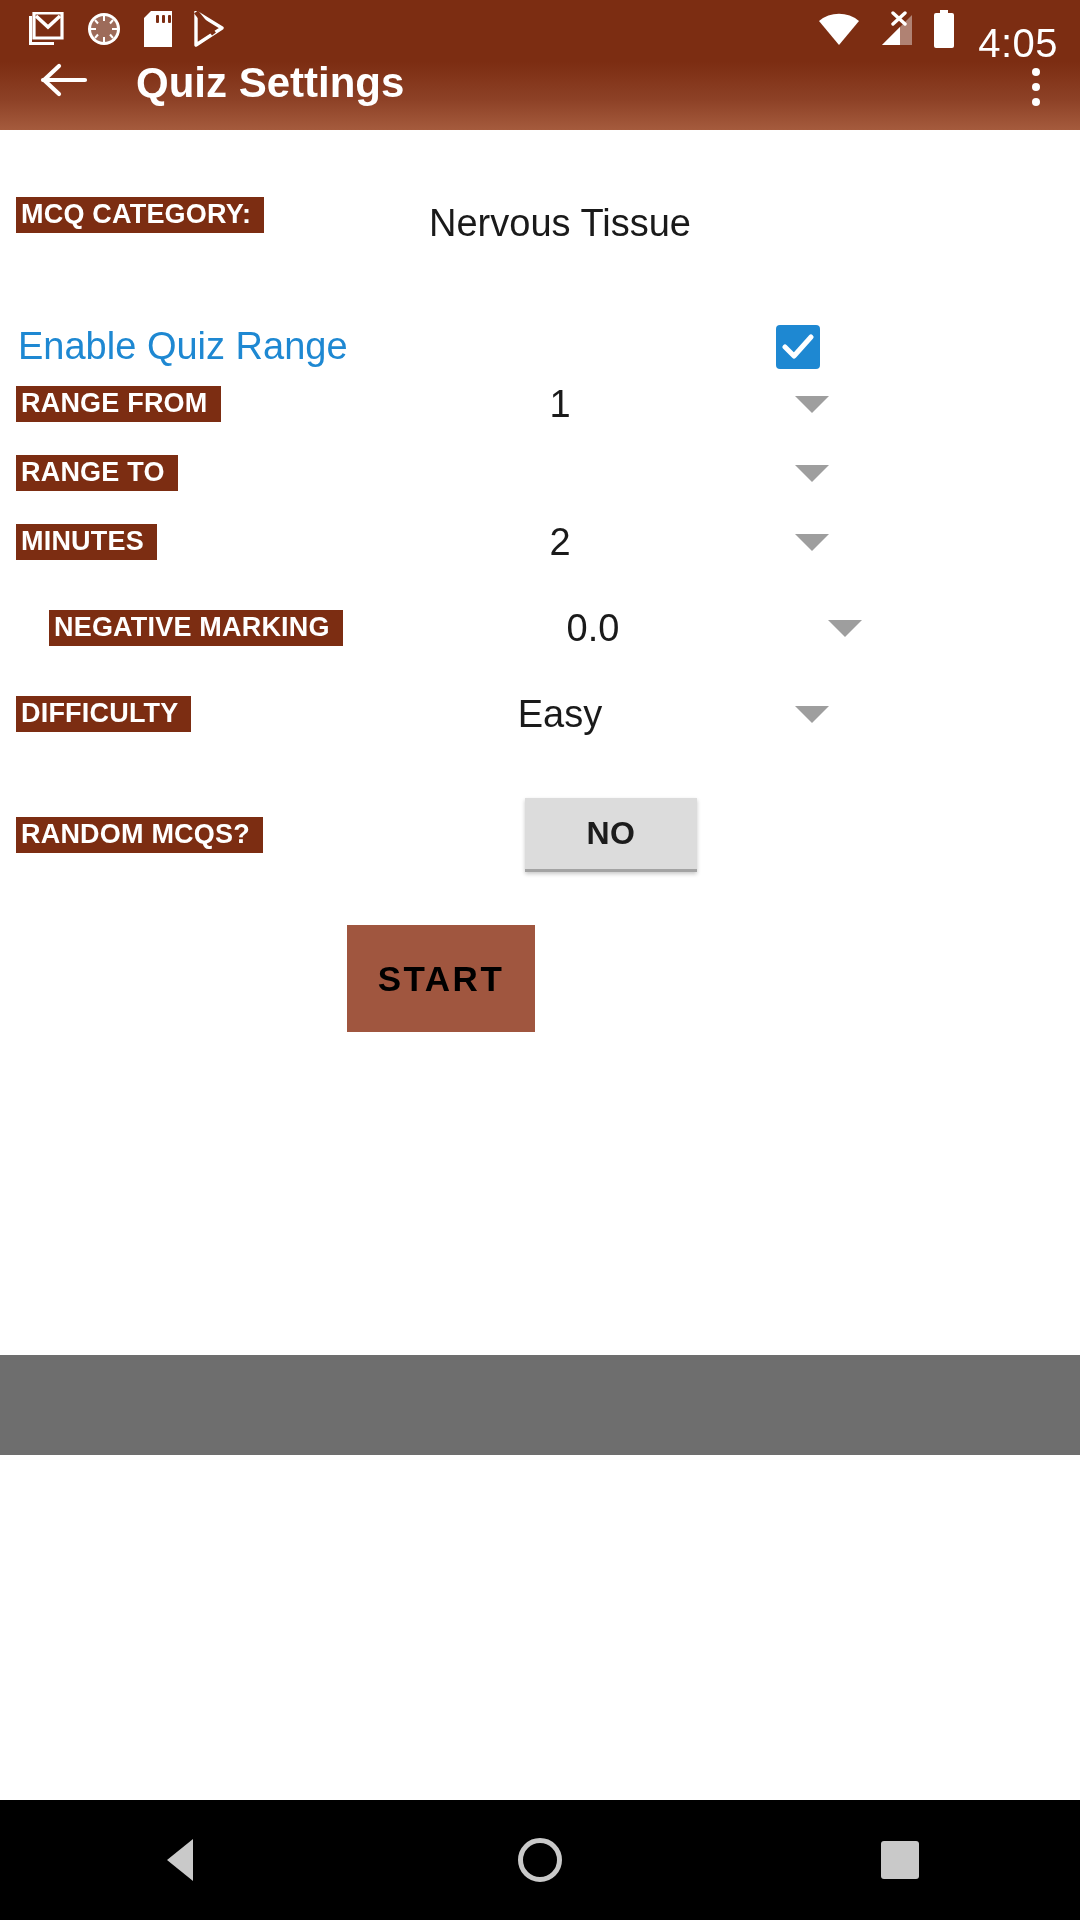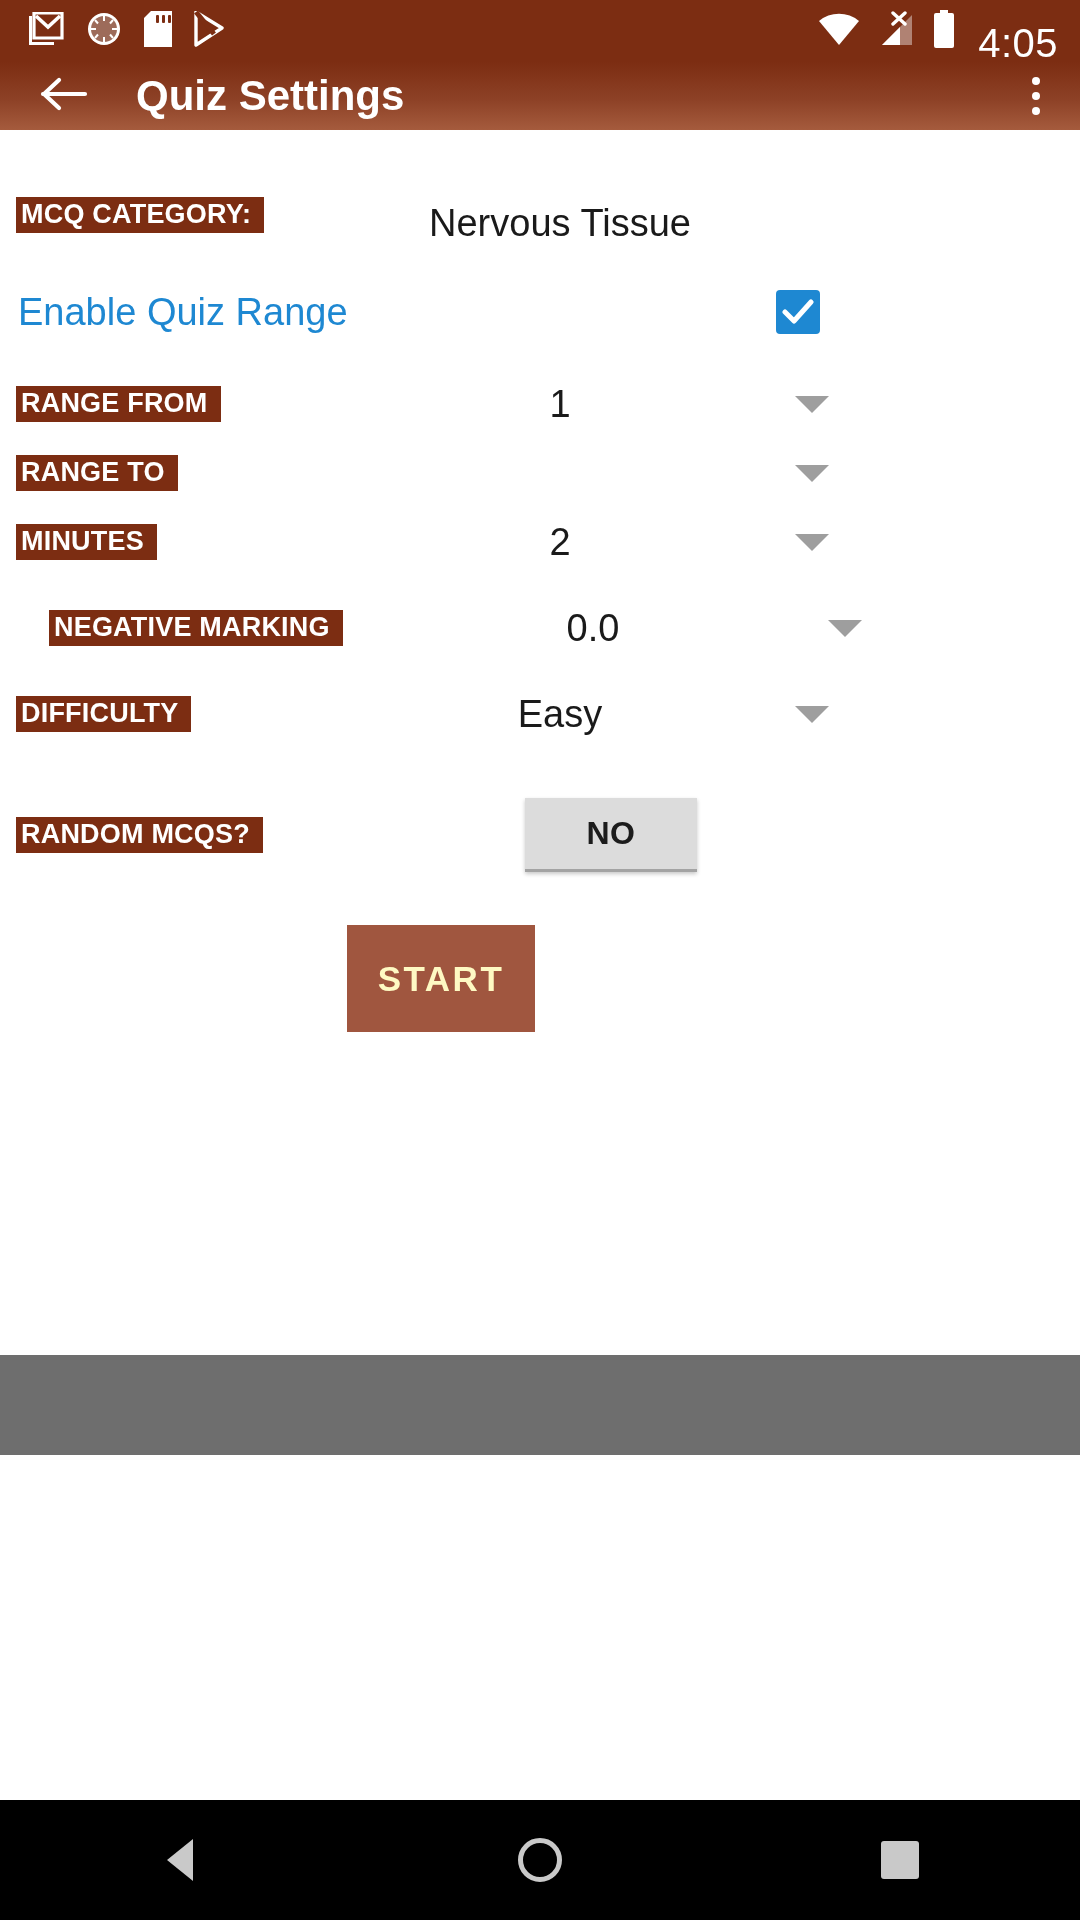--- a/index.html
+++ b/index.html
@@ -56,21 +56,21 @@
   }
 
   
   .appbar {
     position: absolute;
     top: 62px; left: 0;
     width: 1080px;
     height: 68px;
     background: linear-gradient(180deg, #7c2d12 0%, #8d4126 55%, #a55b3d 100%);
     display: flex;
-    align-items: center;
+    align-items: flex-start;
     box-sizing: border-box;
     padding: 0 28px 0 40px;
   }
   .appbar-title {
     color: #ffffff;
     font-size: 42px;
     font-weight: bold;
     margin-left: 48px;
     line-height: 1;
     white-space: nowrap;
@@ -144,21 +144,22 @@
     border-left: 17px solid transparent;
     border-right: 17px solid transparent;
     border-top: 17px solid #9e9e9e;
   }
 
   .link-row {
     position: absolute;
     left: 0;
     width: 1080px;
     display: flex;
-    align-items: center;
+    align-items: flex-start;
+    margin-top: 40px;
   }
   .link-text {
     margin-left: 18px;
     color: #1e88d2;
     font-size: 38px;
     white-space: nowrap;
   }
   .checkbox {
     position: absolute;
     left: 776px;
@@ -193,21 +194,21 @@
   .btn-start {
     position: absolute;
     left: 347px;
     top: 795px;
     width: 188px;
     height: 107px;
     background: #a0563f;
     display: flex;
     align-items: center;
     justify-content: center;
-    color: #fef9c3;
+    color: #000000;
     font-size: 35px;
     font-weight: bold;
     letter-spacing: 2.5px;
   }
 
   
   .gray-band {
     position: absolute;
     top: 1355px; left: 0;
     width: 1080px;

